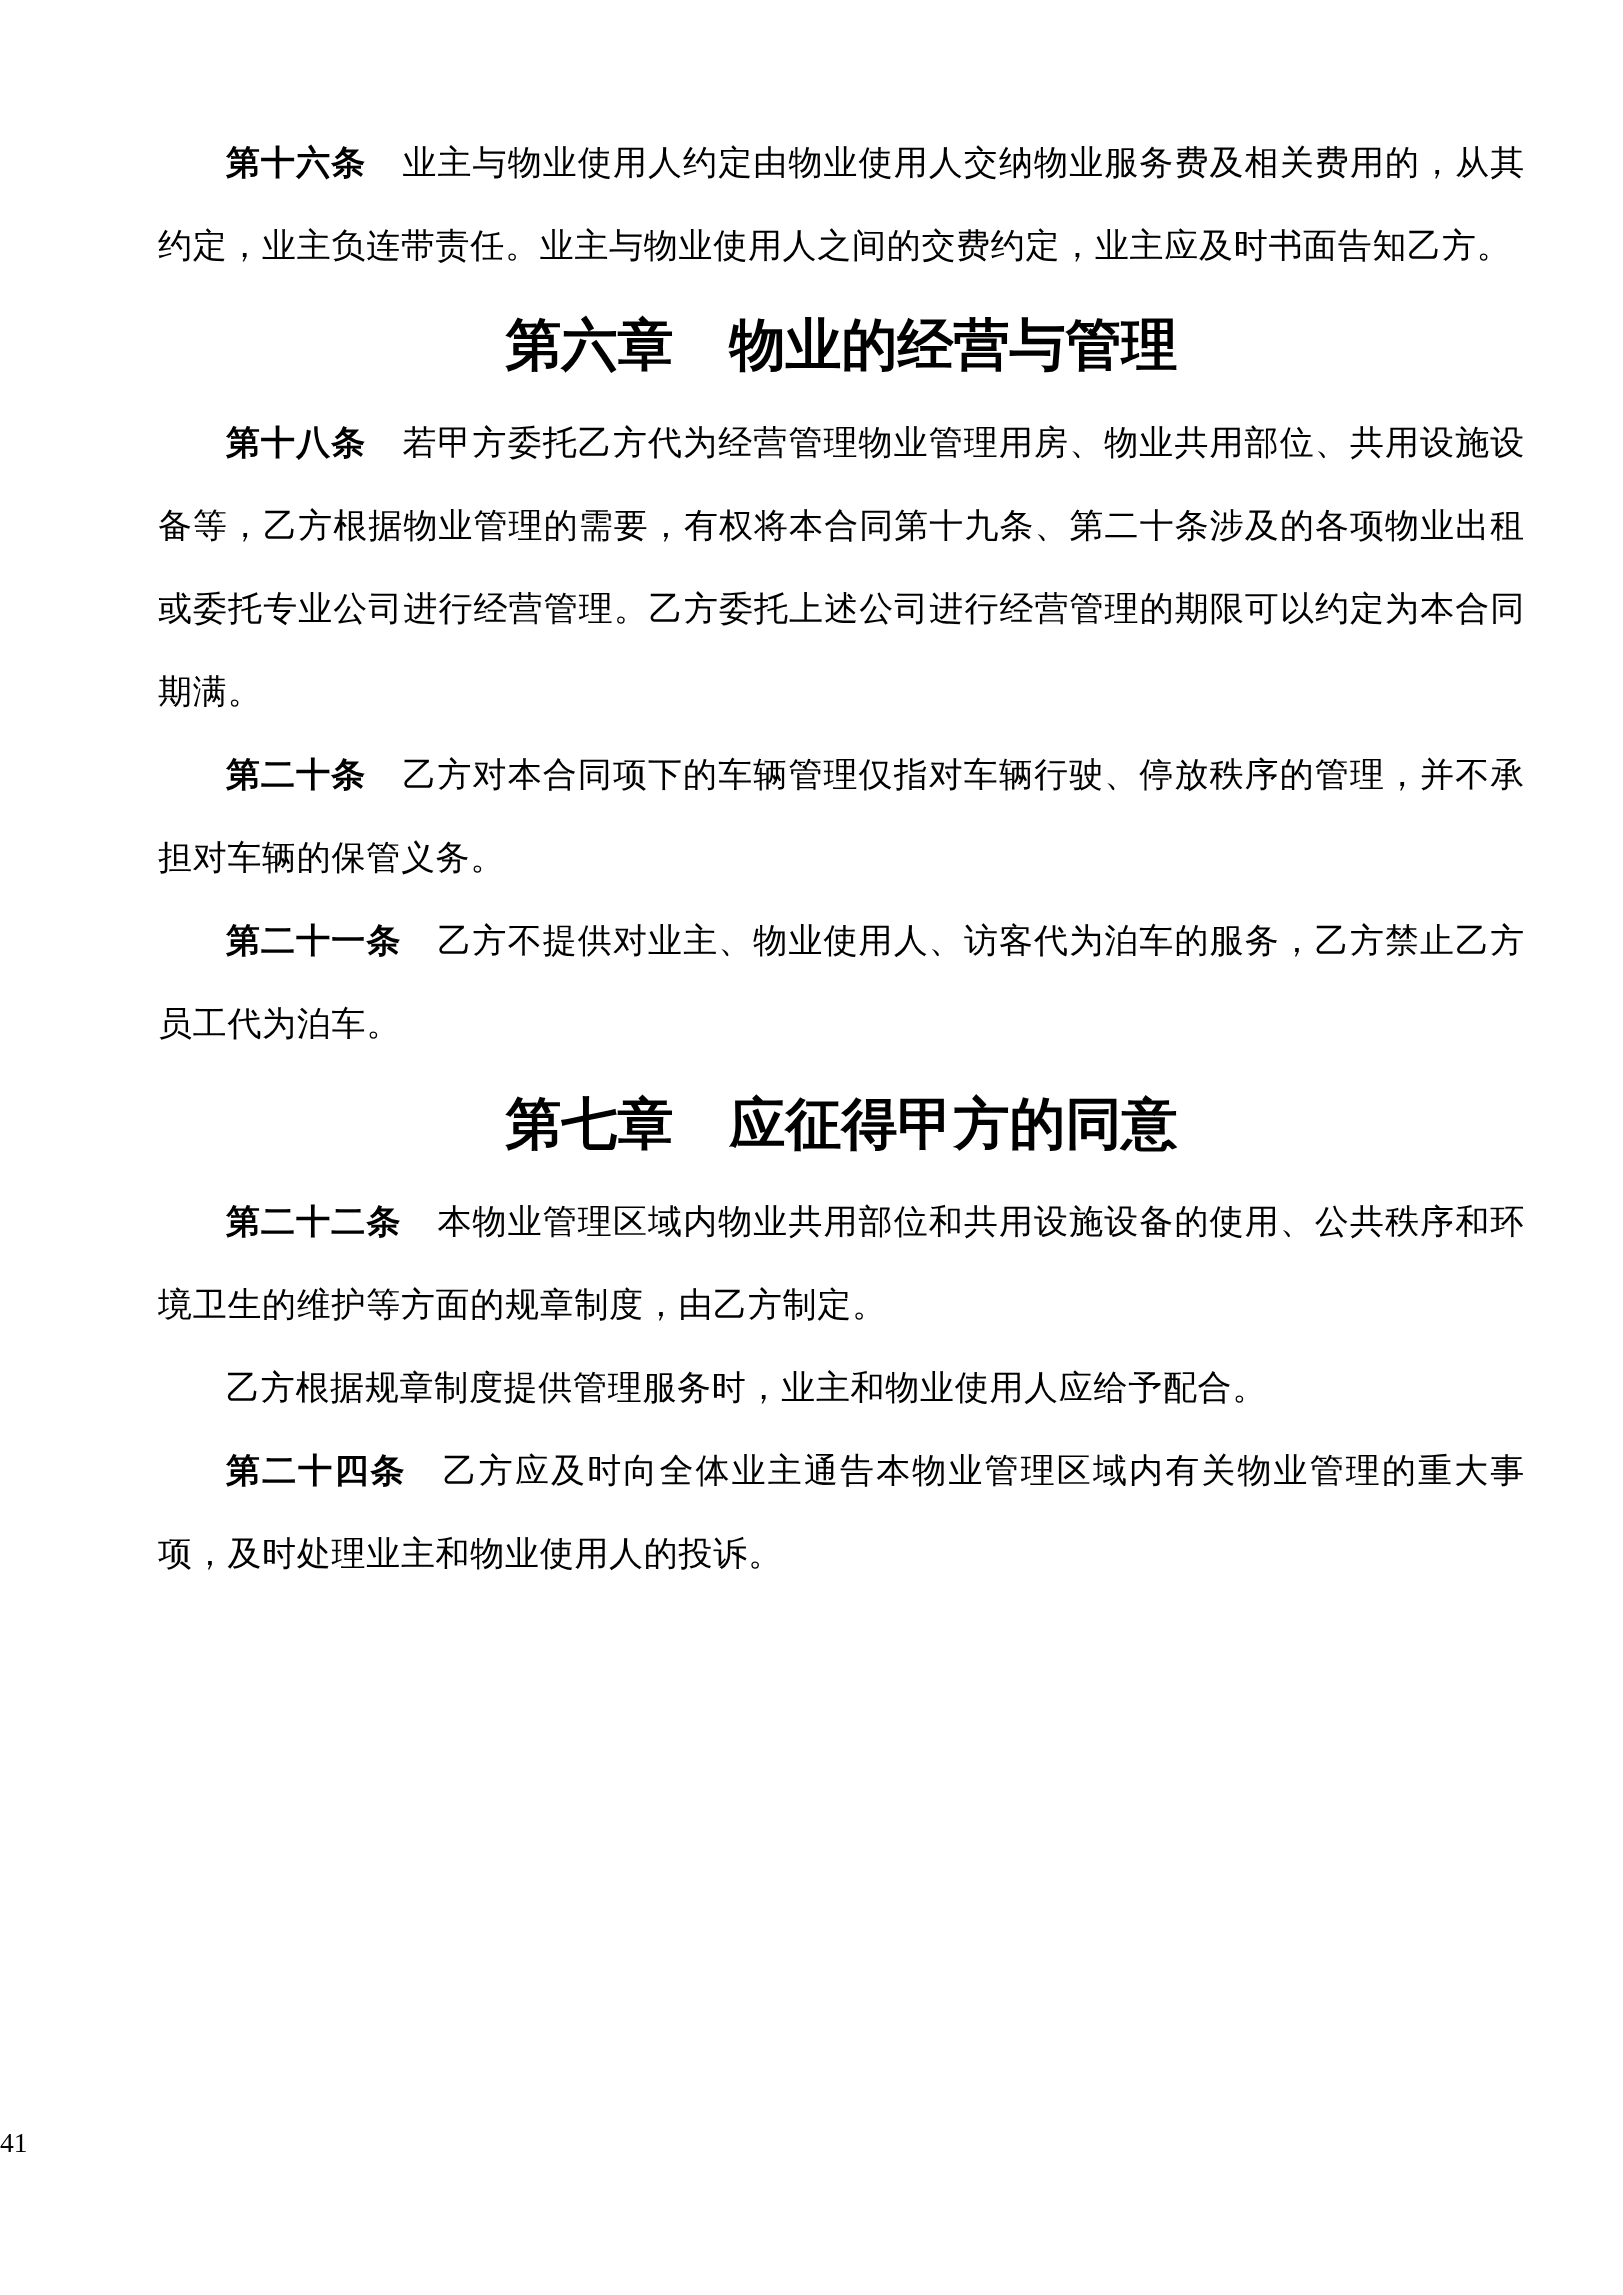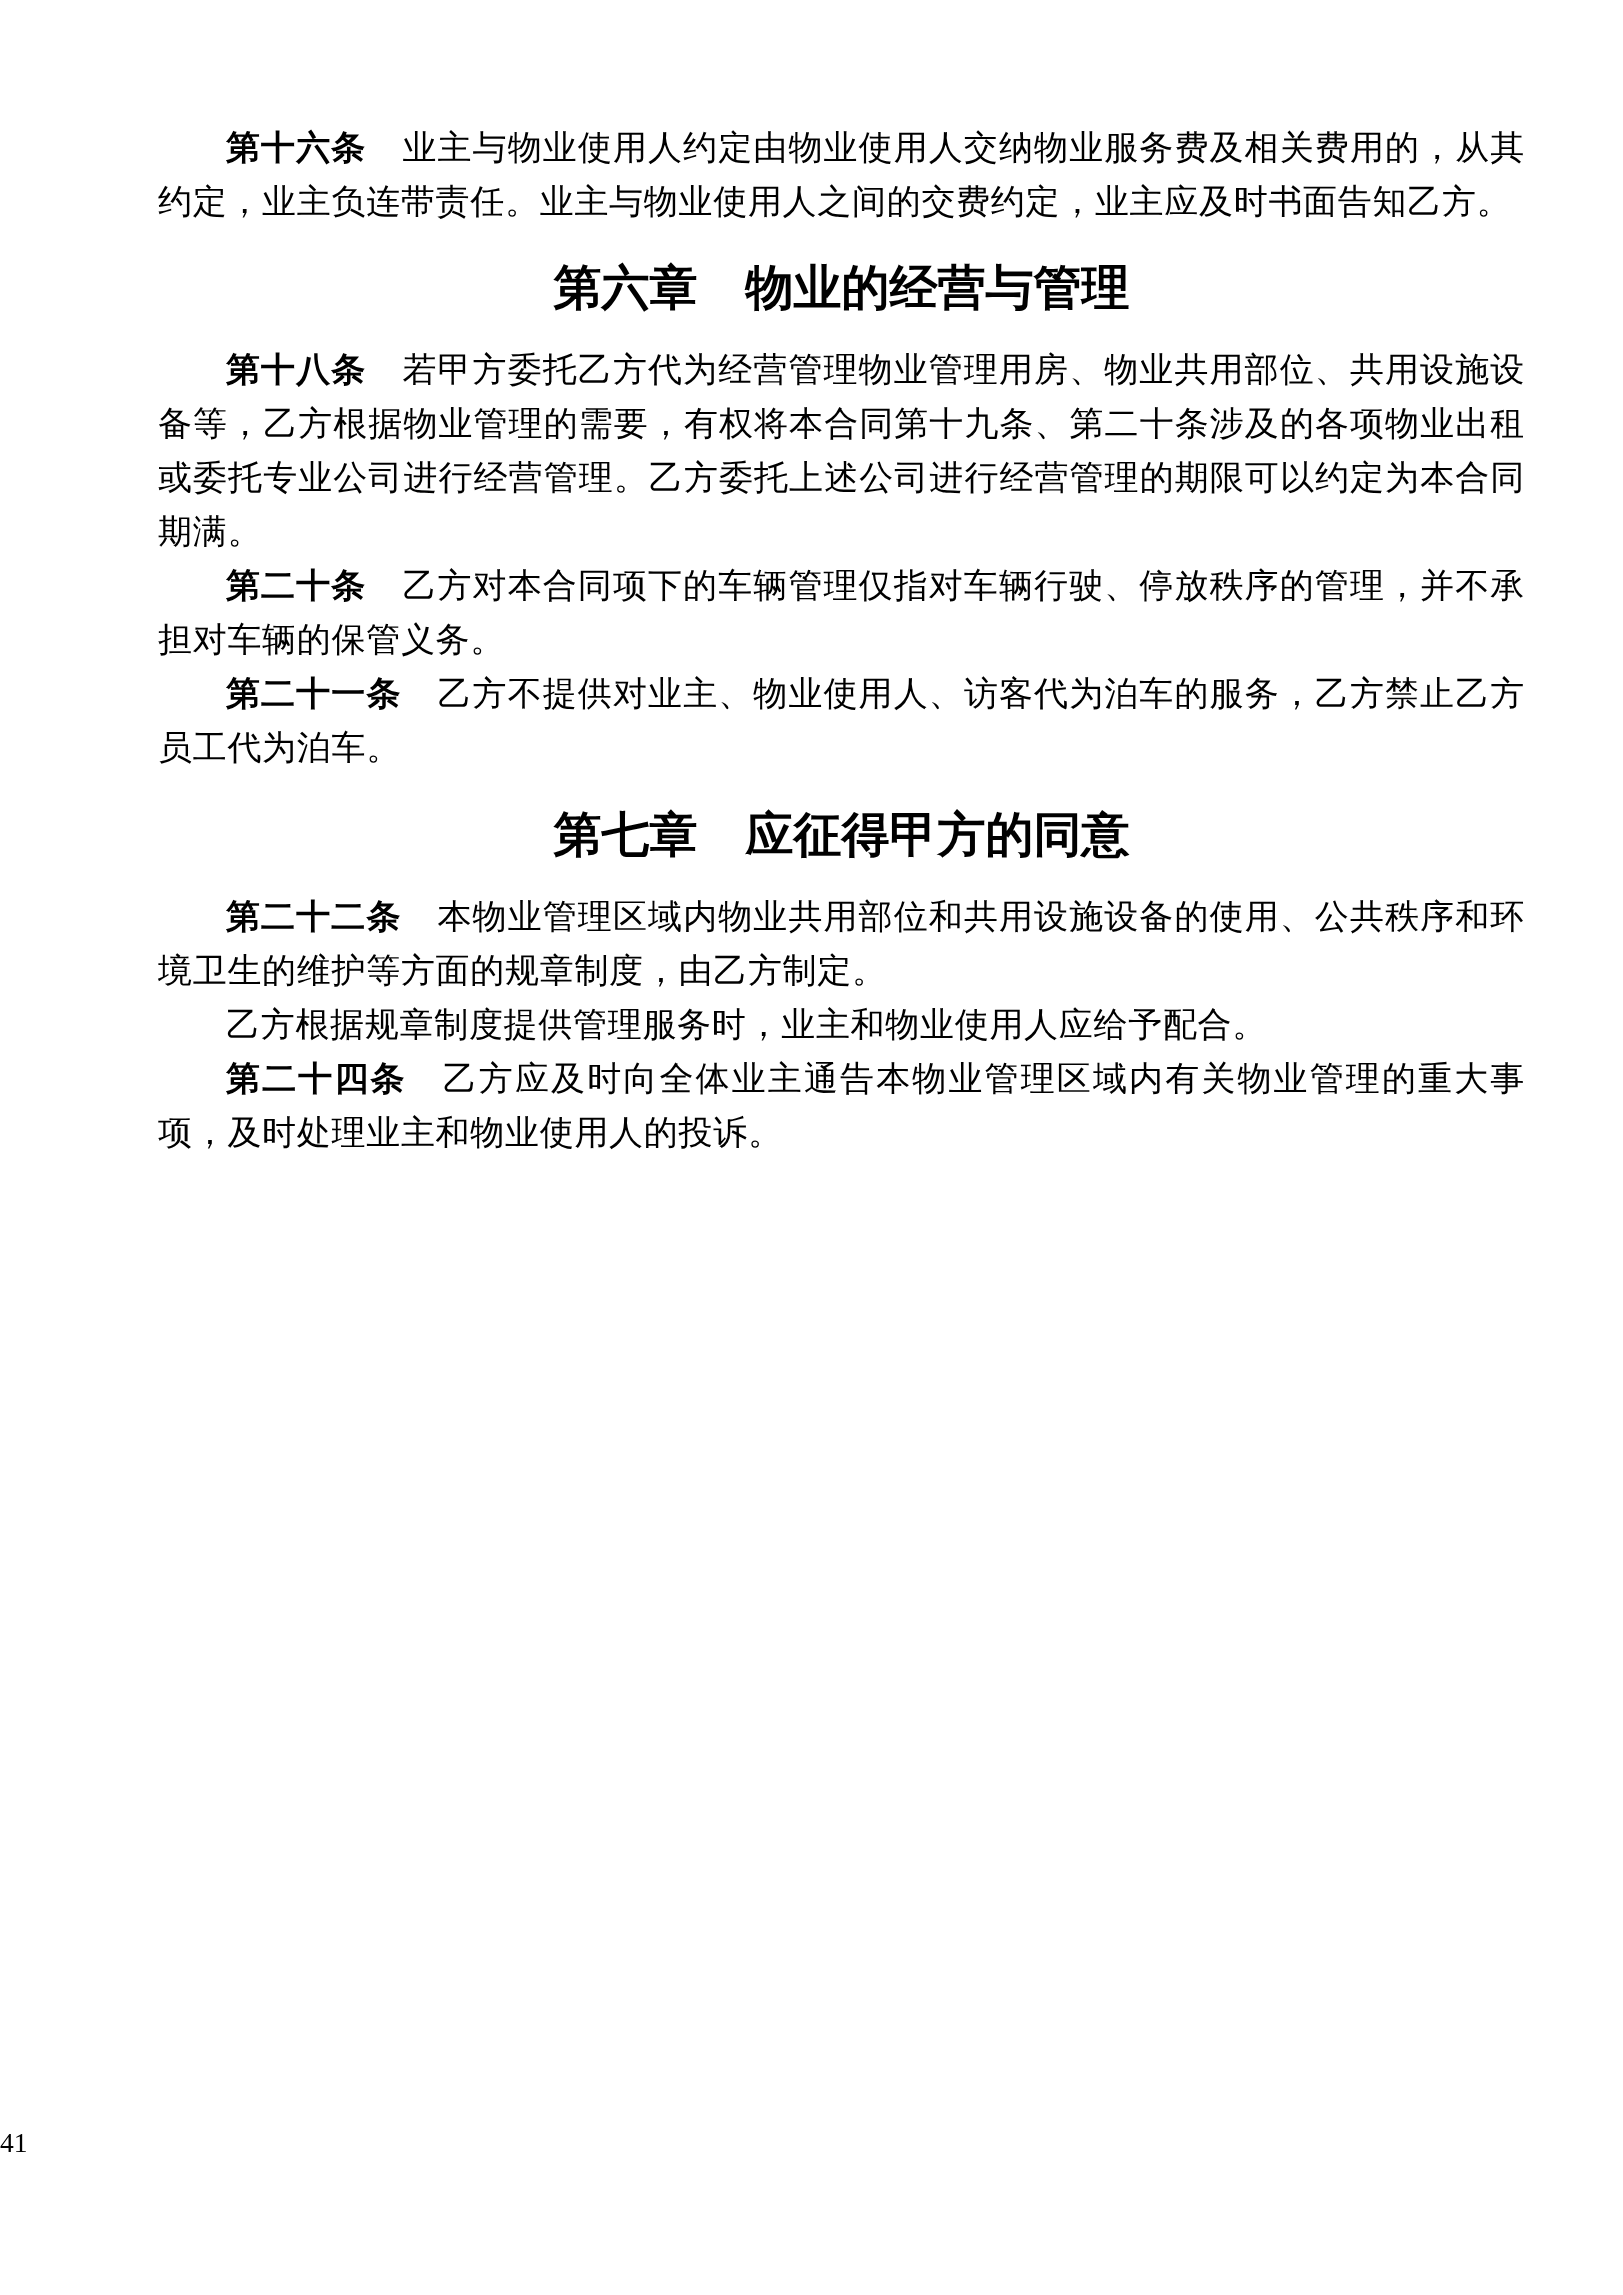--- a/index.html
+++ b/index.html
@@ -13,32 +13,32 @@
   }
   .page {
     position: absolute;
     inset: 0;
     box-sizing: border-box;
     padding: 121px 98px 0 158px;
   }
   .para {
     margin: 0;
     font-size: 34px;
-    line-height: 54px;
+    line-height: 83px;
     text-align: justify;
     text-indent: 68px;
     letter-spacing: 0.7px;
   }
   .art-num {
     font-weight: bold;
     padding-right: 36px;
   }
   .chapter {
     margin: 16.4px 0 13px 0;
-    font-size: 48px;
+    font-size: 56px;
     font-weight: bold;
     line-height: 85px;
     text-align: center;
     text-indent: 0;
   }
   .page-number {
     position: absolute;
     left: 0;
     right: 0;
     top: 2123px;

